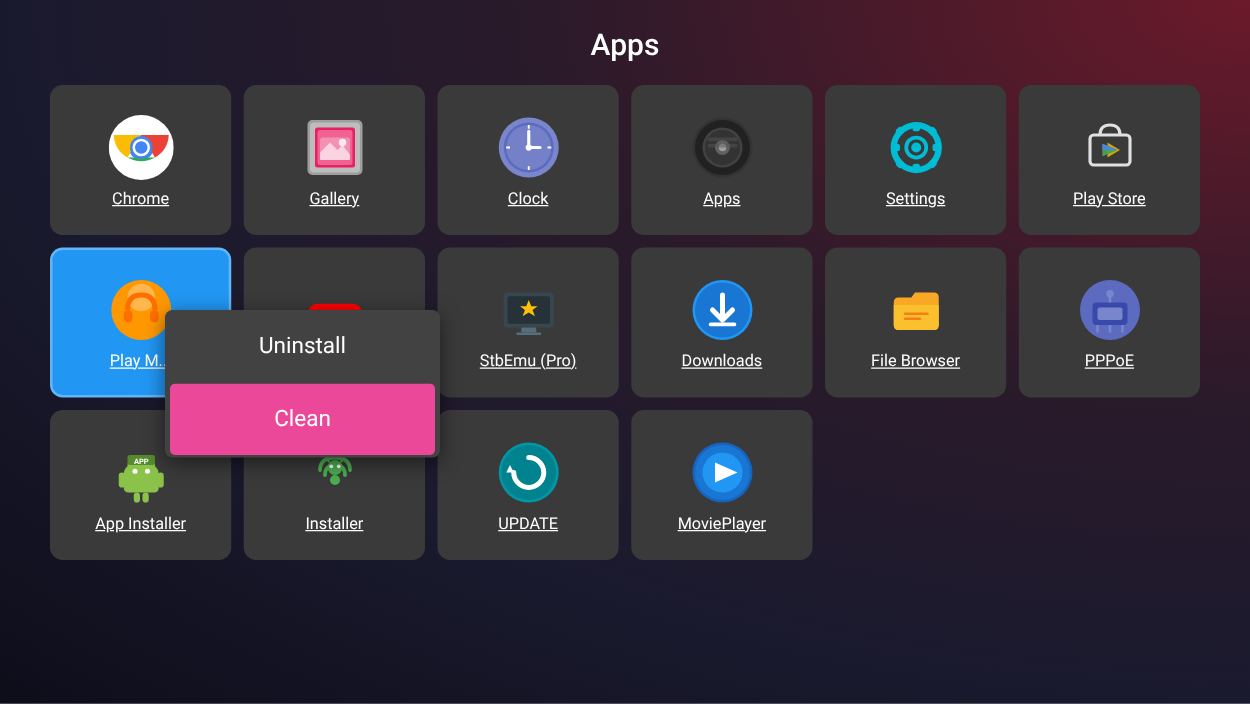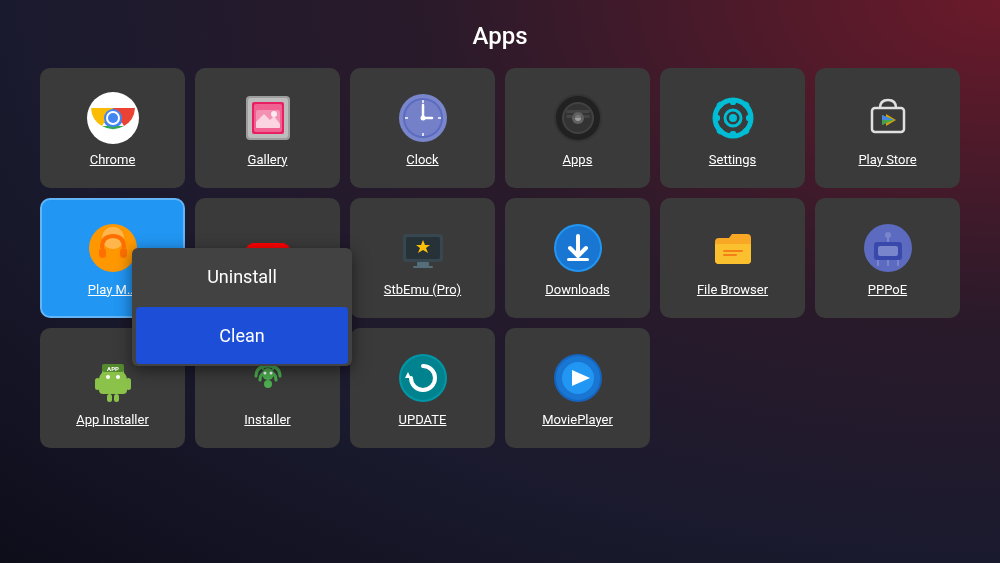--- a/index.html
+++ b/index.html
@@ -69,21 +69,21 @@
       margin-left: 14px;
     }
     .context-menu-item {
       padding: 18px 0;
       text-align: center;
       font-size: 18px;
       color: #ffffff;
       cursor: pointer;
     }
     .context-menu-item.highlighted {
-      background: #1d4ed8;
+      background: #ec4899;
       border-radius: 4px;
       margin: 2px 4px;
     }
     .context-menu-item:not(.highlighted) {
       background: transparent;
     }
   </style>
 </head>
 <body>
 

